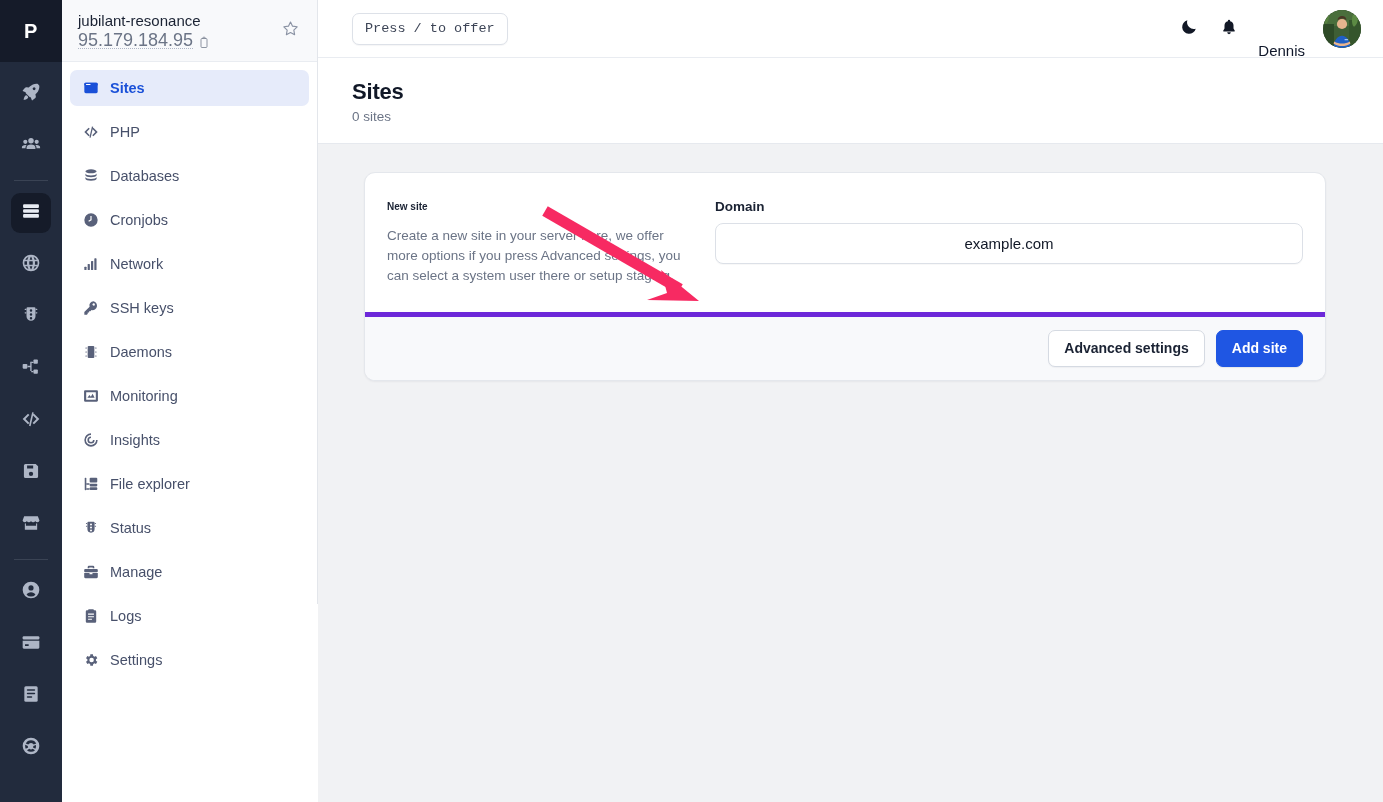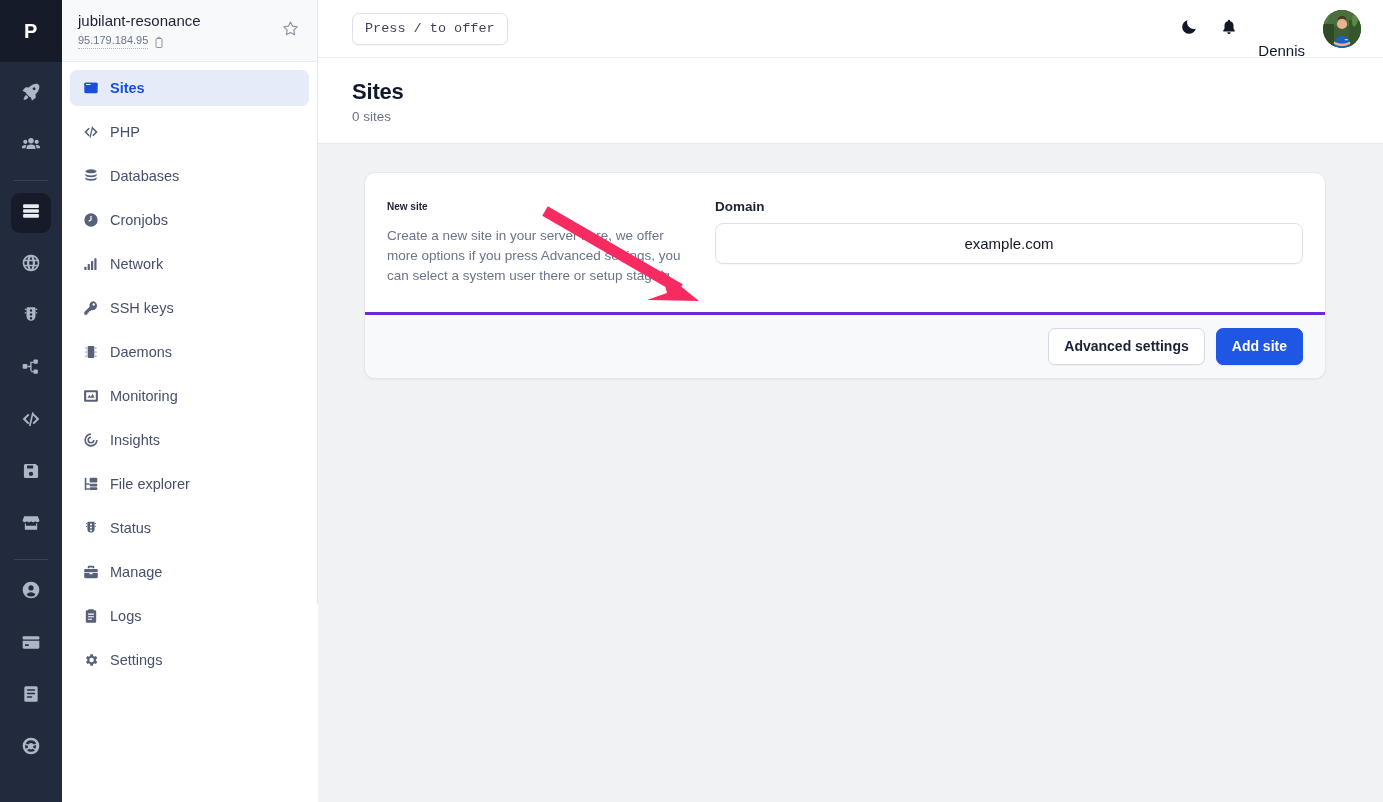--- a/index.html
+++ b/index.html
@@ -45,21 +45,21 @@
   .side-head {
     height: 62px; flex: 0 0 62px;
     background: #F8F9FB;
     border-bottom: 1px solid #E9ECF1;
     display: flex; align-items: center; padding: 0 16px 0 16px;
   }
   .side-head-txt { flex: 1; min-width: 0; }
   .srv-name { font-size: 15px; color: #1A2233; line-height: 18px; white-space: nowrap; }
   .srv-ip-row { display: flex; align-items: center; gap: 5px; margin-top: 3px; }
   .srv-ip {
-    font-size: 11px; color: #6B7486; line-height: 15px;
+    font-size: 18px; color: #6B7486; line-height: 15px;
     border-bottom: 1px dotted #AEB6C6; cursor: pointer;
   }
   .copy-ic { width: 12px; height: 13px; display:block; }
   .copy-ic svg { width: 12px; height: 13px; fill: none; stroke: #6B7486; stroke-width: 1.5; }
   .star-btn { width: 22px; height: 22px; display: flex; align-items: center; justify-content: center; cursor: pointer; }
   .star-btn svg { width: 17px; height: 17px; fill: none; stroke: #8A92A3; stroke-width: 1.6; }
 
   .side-nav { padding: 8px; display: flex; flex-direction: column; }
   .nav-item {
     height: 36px; display: flex; align-items: center; gap: 11px;
@@ -115,21 +115,21 @@
   .fld-input {
     display: block; width: 100%; margin-top: 8px;
     border: 1px solid #DCE0E7; border-radius: 8px;
     padding: 11px 13px; font-size: 15px; color: #111827;
     font-family: "Liberation Sans", sans-serif;
     background: #ffffff; outline: none;
     box-shadow: 0 1px 1px rgba(16,24,40,.03);
     text-align: center;
   }
   .card-foot {
-    background: #F8F9FB; border-top: 3px solid #6d28d9;
+    background: #F8F9FB; border-top: 5px solid #6d28d9;
     padding: 13px 22px; display: flex; justify-content: flex-end; gap: 11px;
   }
   .btn {
     font-family: "Liberation Sans", sans-serif;
     font-size: 14px; font-weight: 700; border-radius: 7px;
     padding: 9px 15px; cursor: pointer; line-height: 17px;
   }
   .btn-sec { background: #ffffff; border: 1px solid #D5DAE2; color: #1A2233; box-shadow: 0 1px 1px rgba(16,24,40,.04); }
   .btn-pri { background: #1F56E3; border: 1px solid #1F56E3; color: #ffffff; box-shadow: 0 1px 1px rgba(16,24,40,.08); }
 

